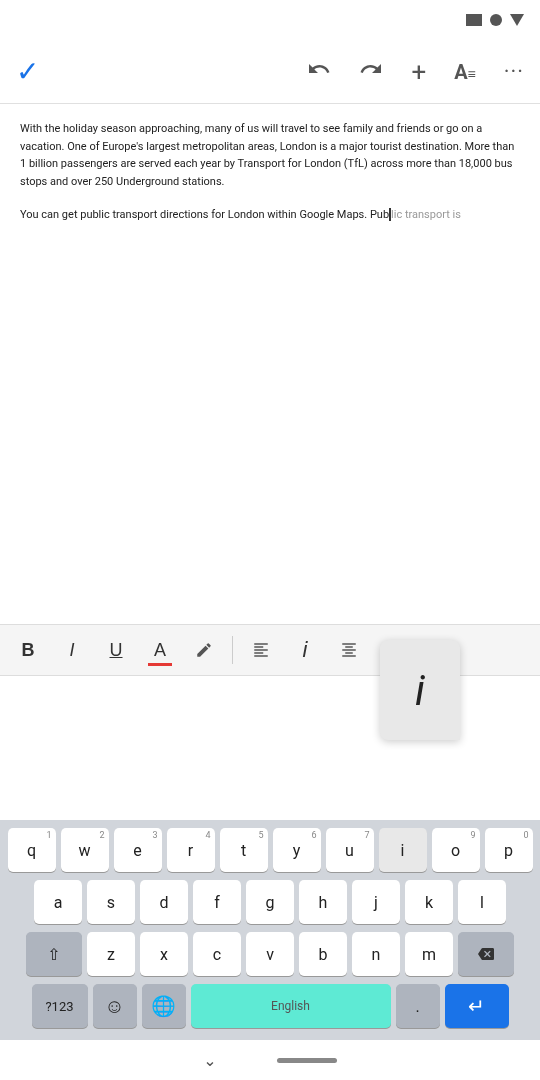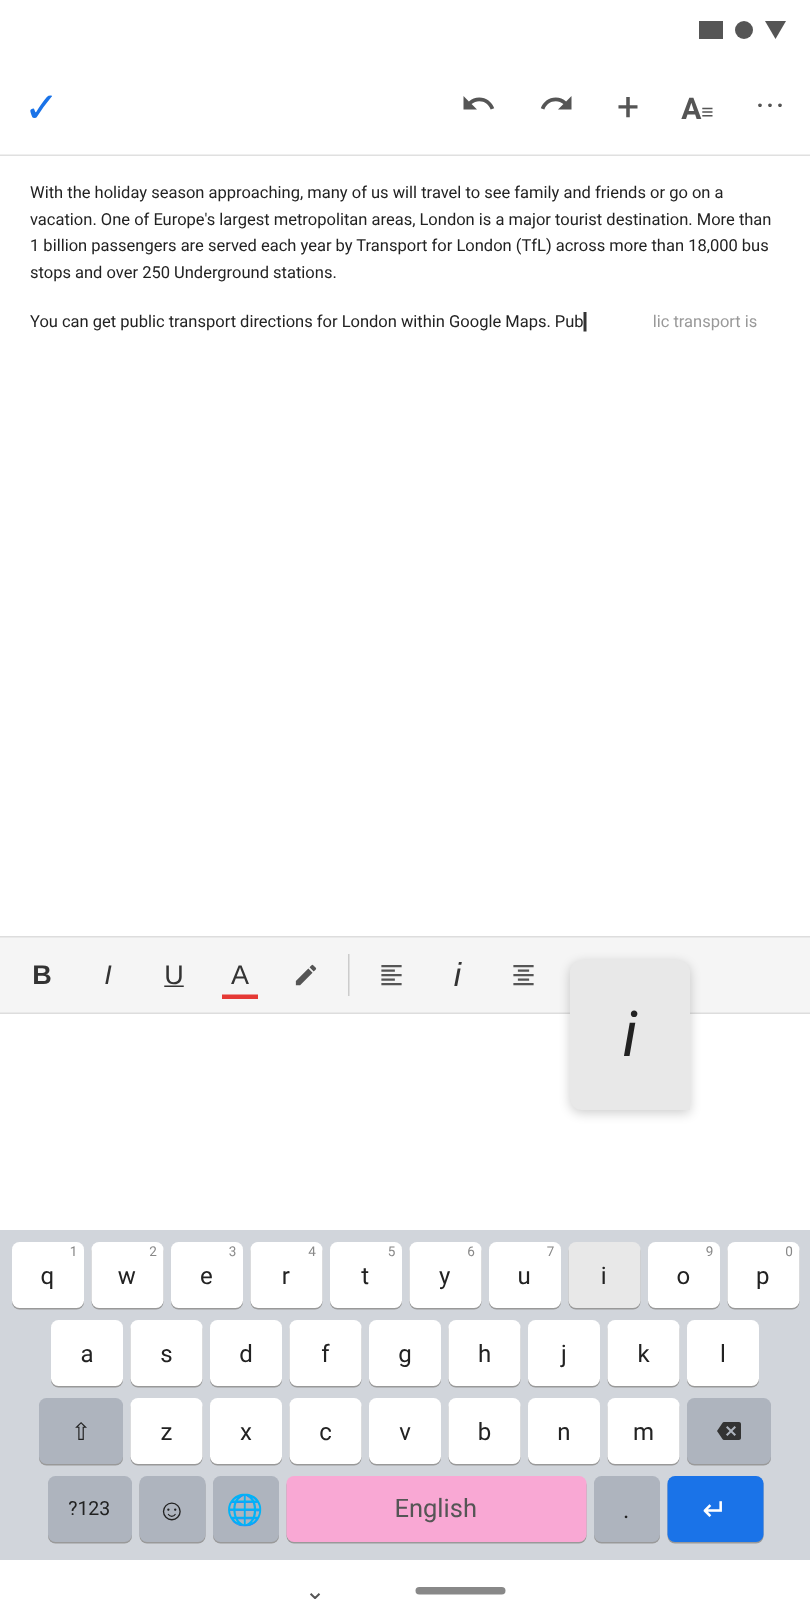--- a/index.html
+++ b/index.html
@@ -76,21 +76,20 @@
       overflow: hidden;
     }
     .content p {
       font-size: 11px;
       line-height: 1.6;
       color: #222;
       margin-bottom: 16px;
     }
     .cursor-text {
       color: #999;
-      margin-left: 44px;
     }
 
     
     .format-toolbar {
       height: 52px;
       background: #f5f5f5;
       border-top: 1px solid #ddd;
       border-bottom: 1px solid #ddd;
       display: flex;
       align-items: center;
@@ -194,22 +193,22 @@
       color: #888;
     }
     .key.dark {
       background: #aeb4be;
       color: #222;
     }
     .key.space {
       min-width: 160px;
       max-width: 200px;
       flex: 3;
-      background: #f9a8d4;
-      font-size: 17px;
+      background: #5eead4;
+      font-size: 12px;
       color: #555;
     }
     .key.enter {
       min-width: 64px;
       max-width: 64px;
       background: #1a73e8;
       color: #fff;
       font-size: 20px;
     }
     .key.globe {

